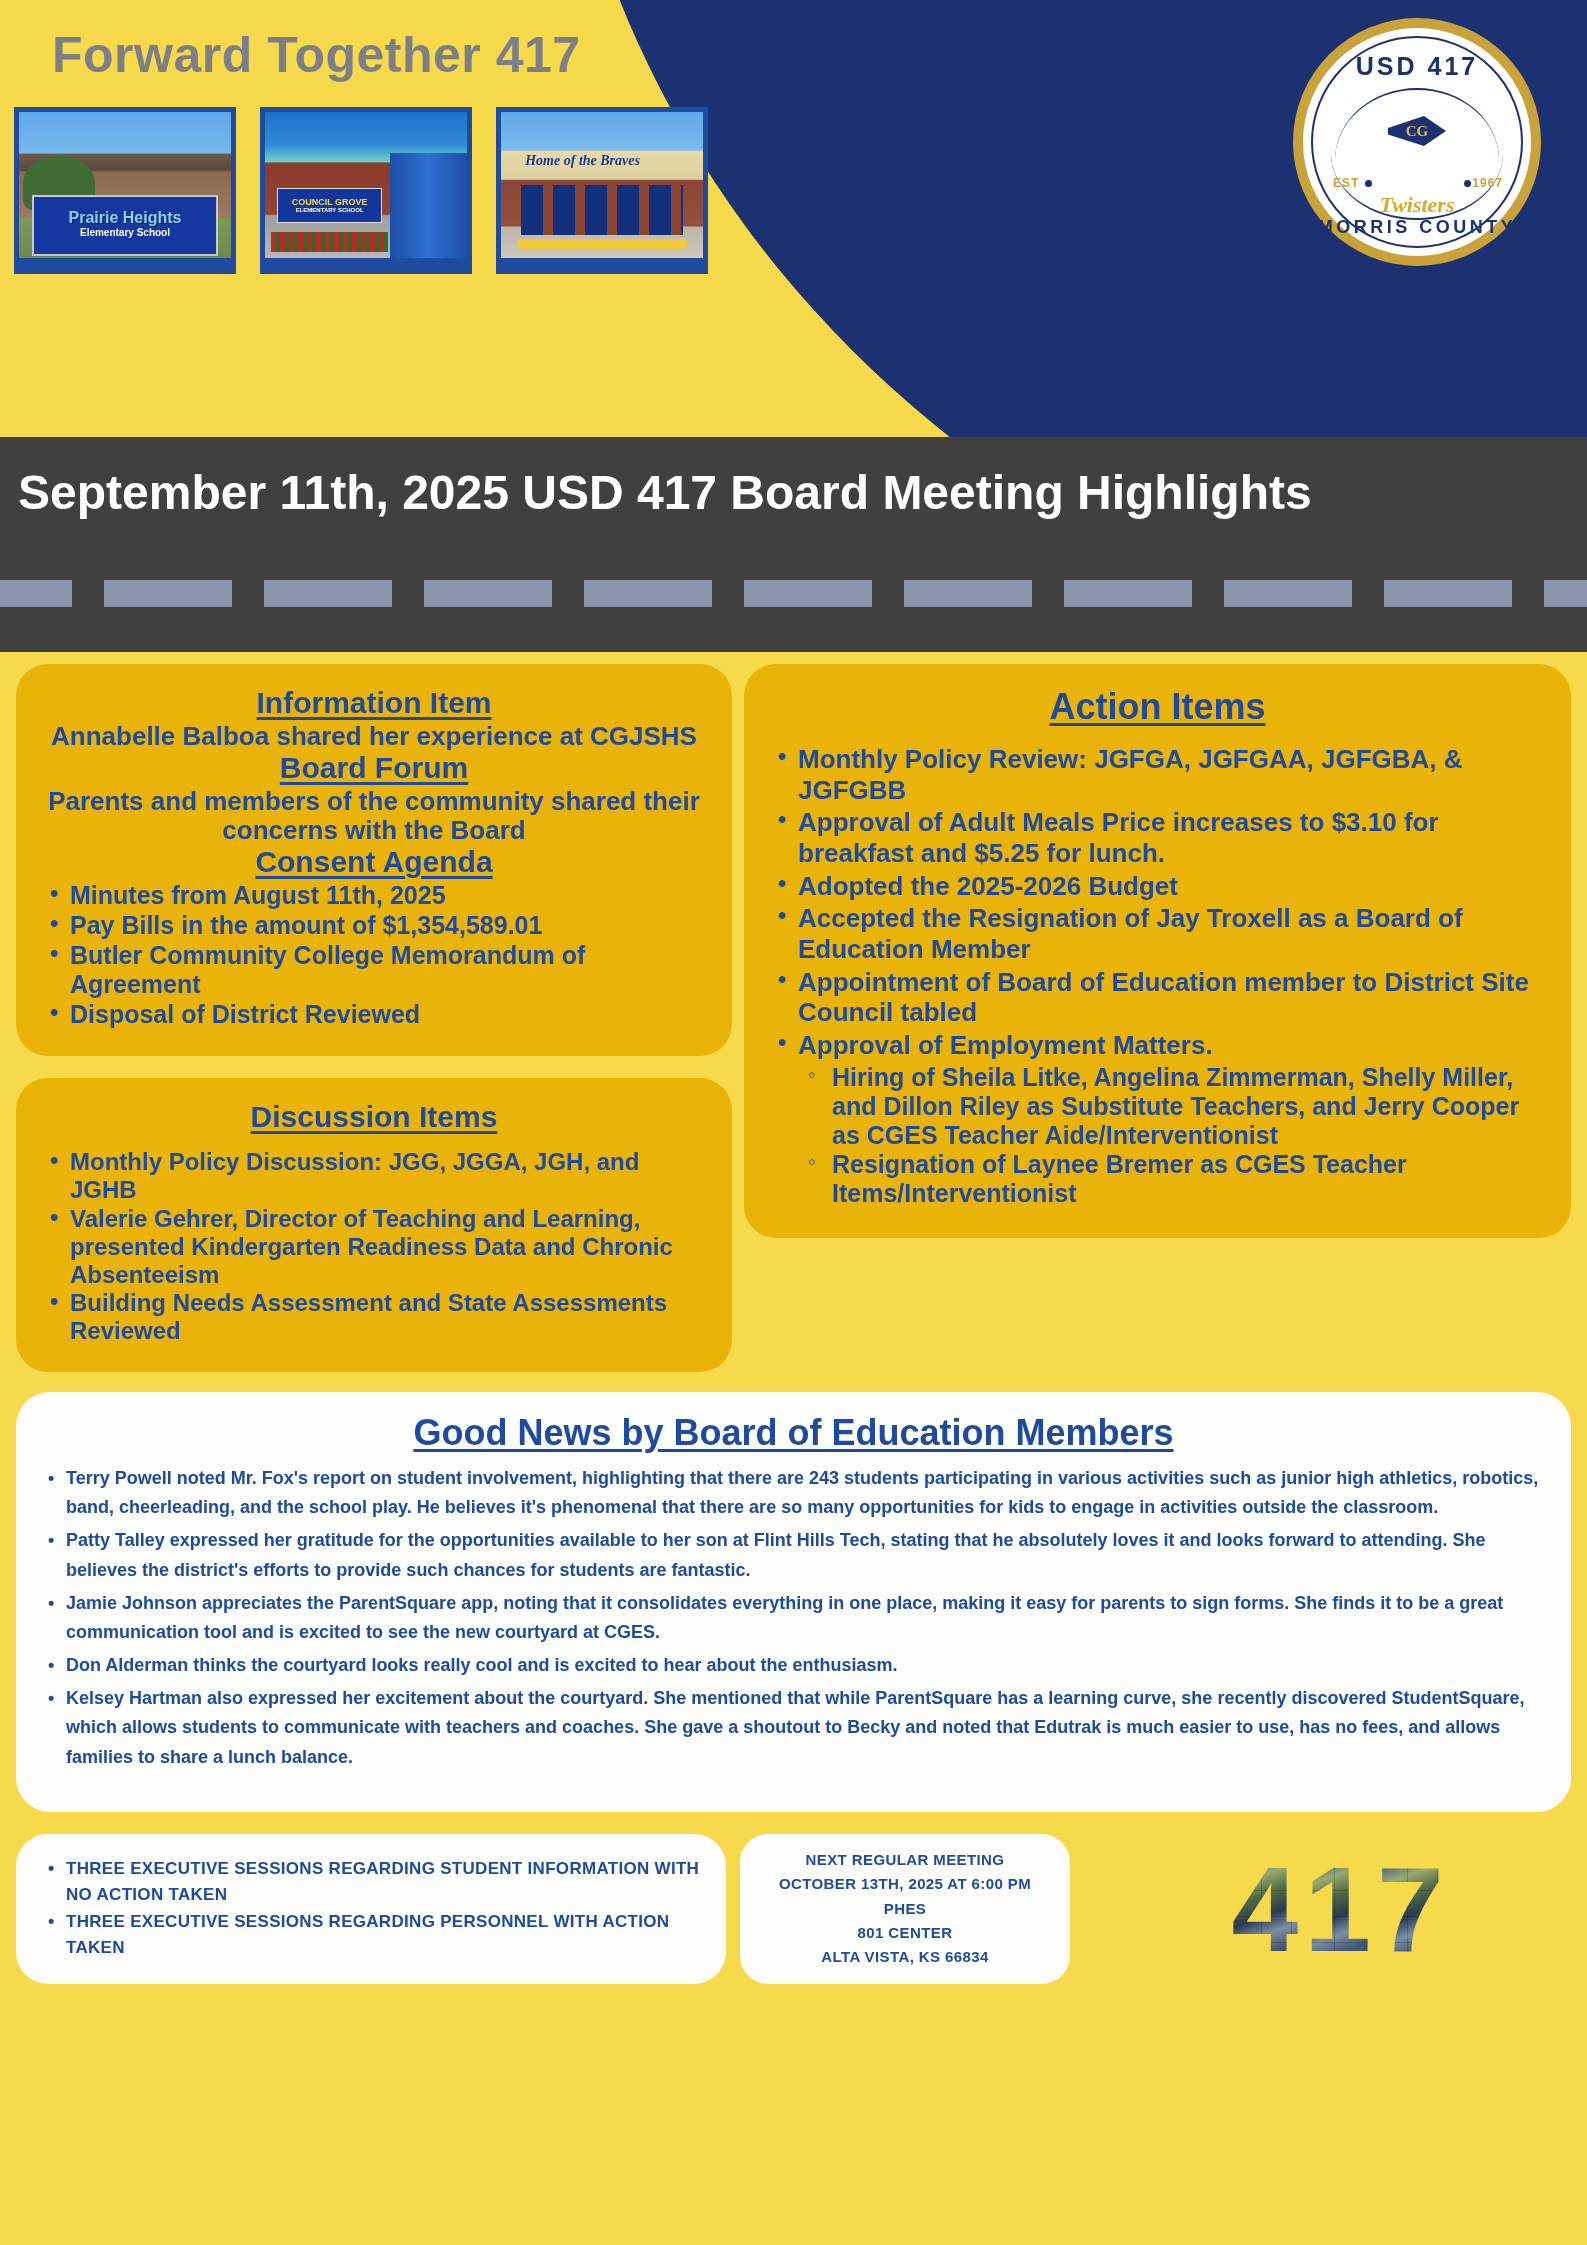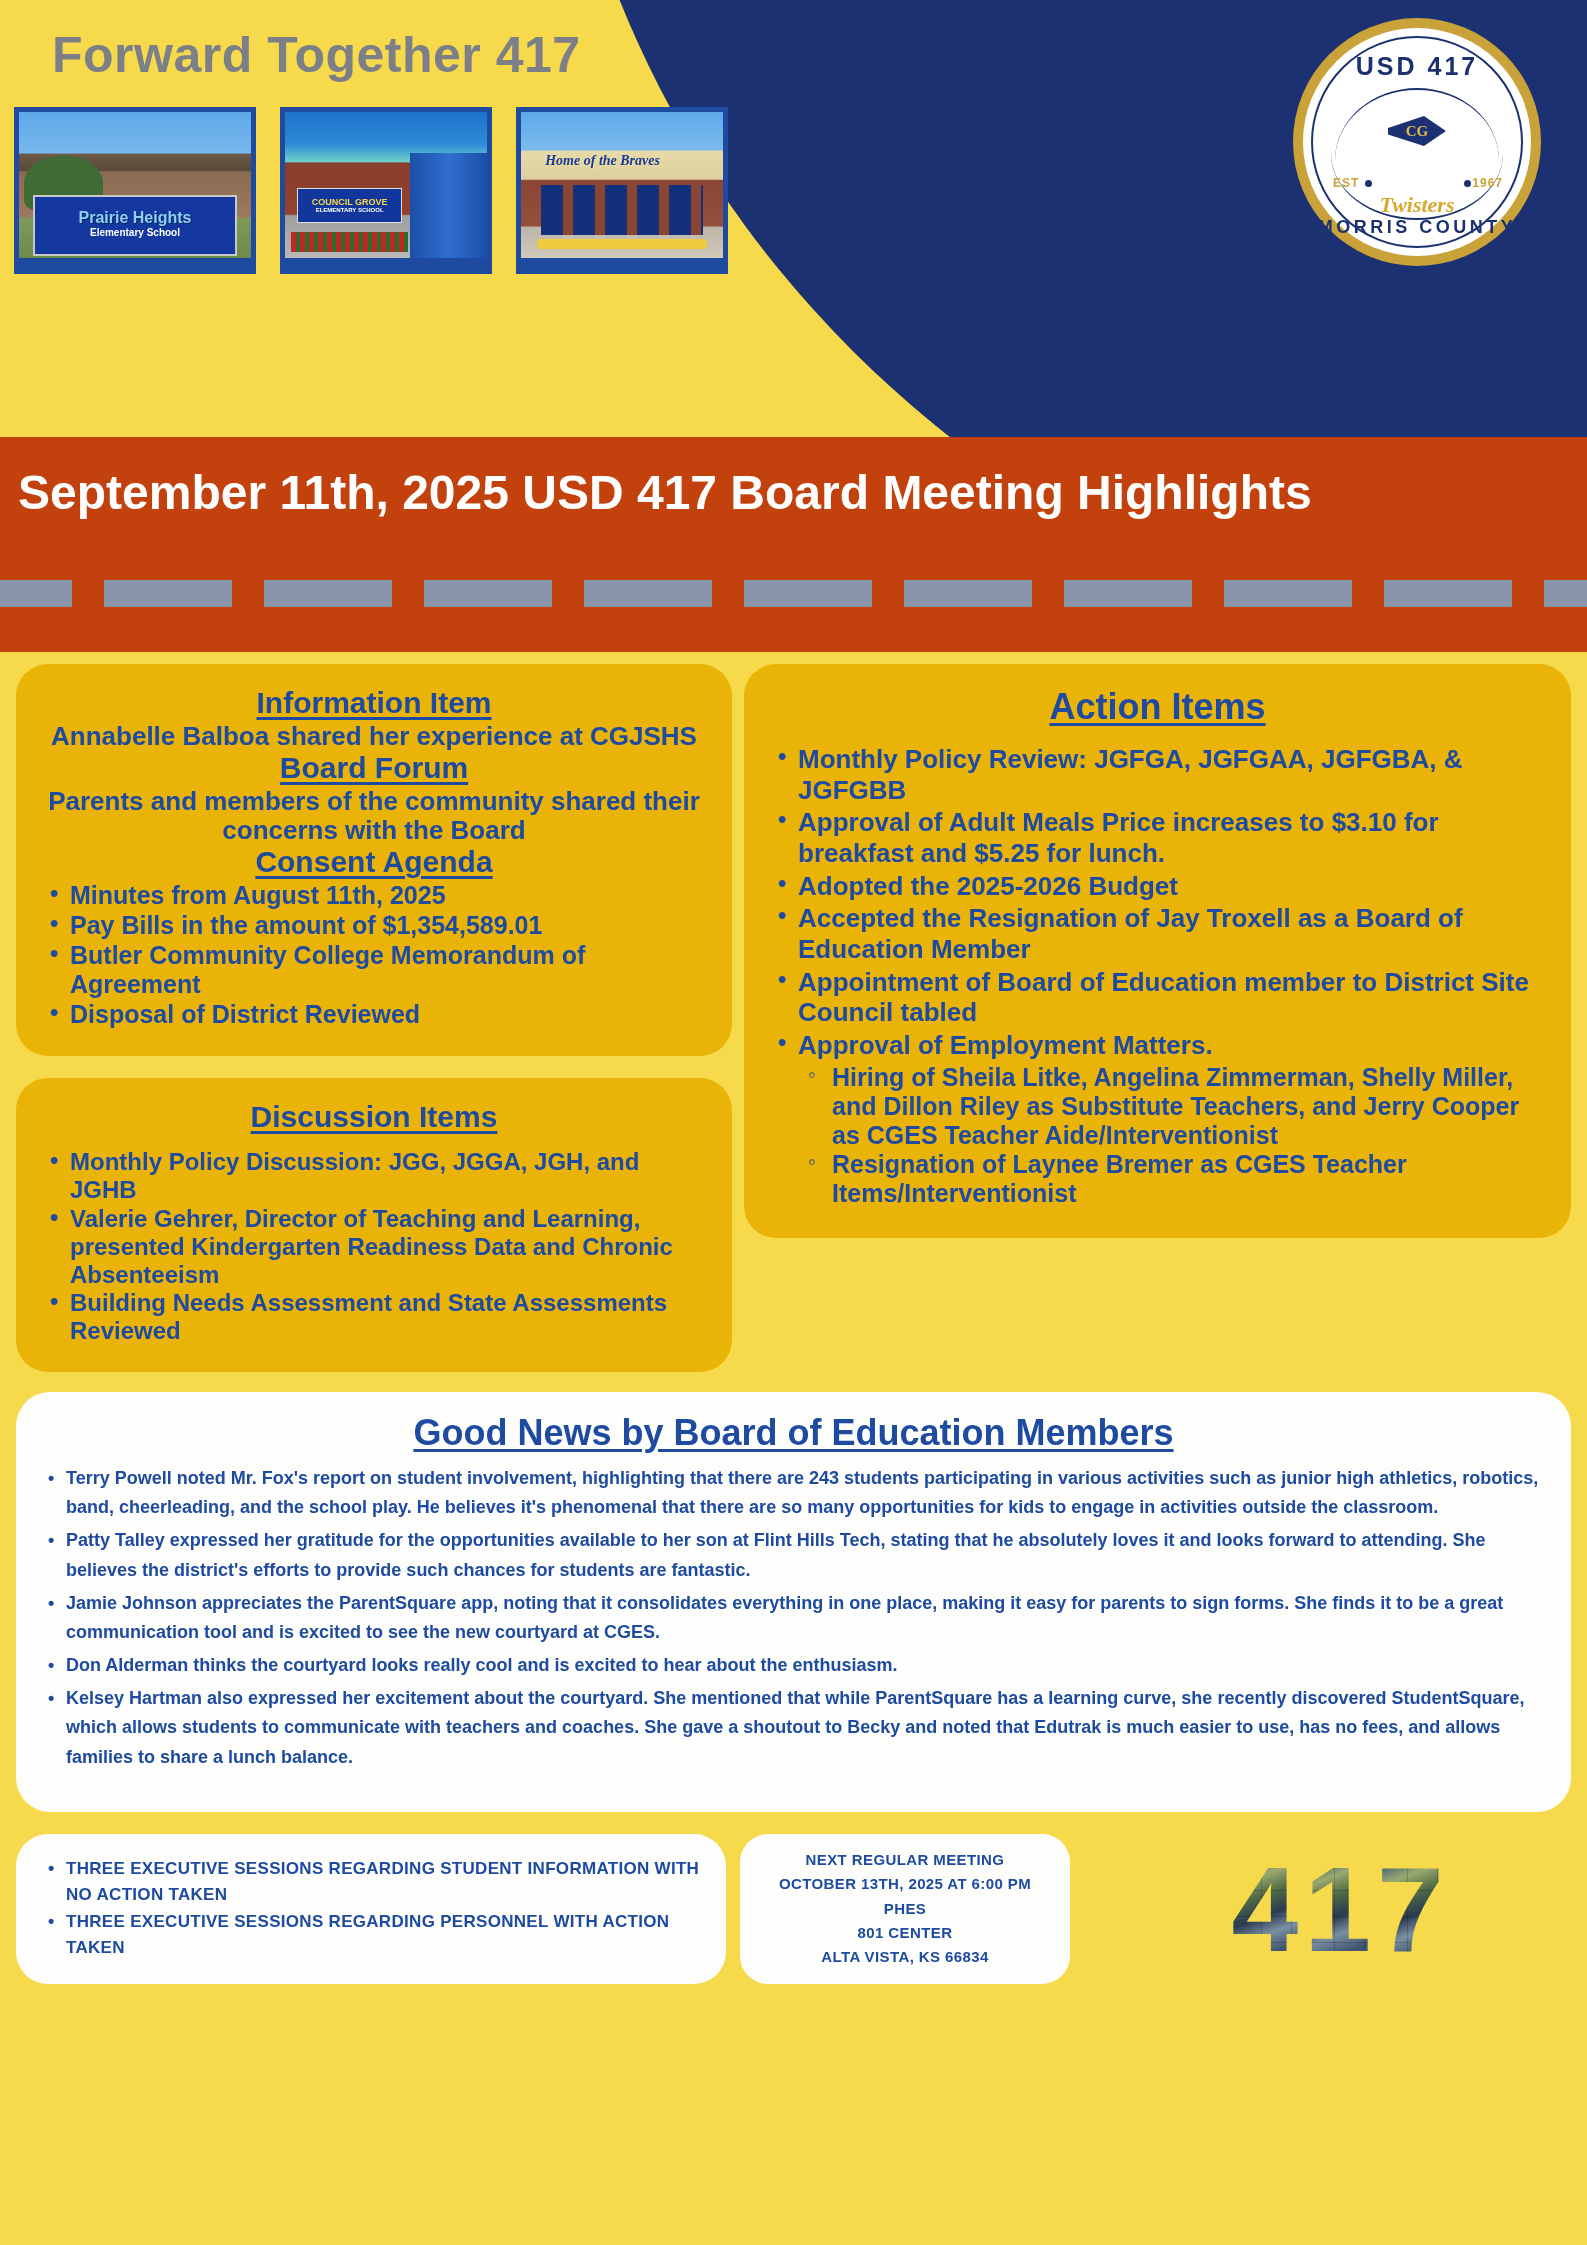--- a/index.html
+++ b/index.html
@@ -51,21 +51,21 @@
 
   .photo-row {
     position: absolute;
     left: 14px;
     top: 107px;
     display: flex;
     gap: 24px;
     z-index: 5;
   }
   .photo-frame {
-    width: 242px;
+    width: 222px;
     height: 167px;
     background: #1e4ba0;
     padding: 5px 5px 16px 5px;
     position: relative;
     overflow: hidden;
   }
   .photo-frame.wide { width: 212px; }
   .photo-inner {
     width: 100%;
     height: 100%;
@@ -148,21 +148,21 @@
     position: absolute; top: 164px; left: 50%; transform: translateX(-50%);
     color: #d9a72e; font-size: 22px; font-weight: bold; font-style: italic;
     font-family: "Liberation Serif", serif;
   }
 
   
   .title-band {
     position: relative;
     width: 1587px;
     height: 215px;
-    background: #c2410c;
+    background: #404040;
   }
   .title-band h1 {
     position: absolute;
     left: 18px; top: 28px;
     width: 1560px;
     font-size: 48px;
     font-weight: bold;
     color: #ffffff;
     letter-spacing: 0px;
     white-space: nowrap;

